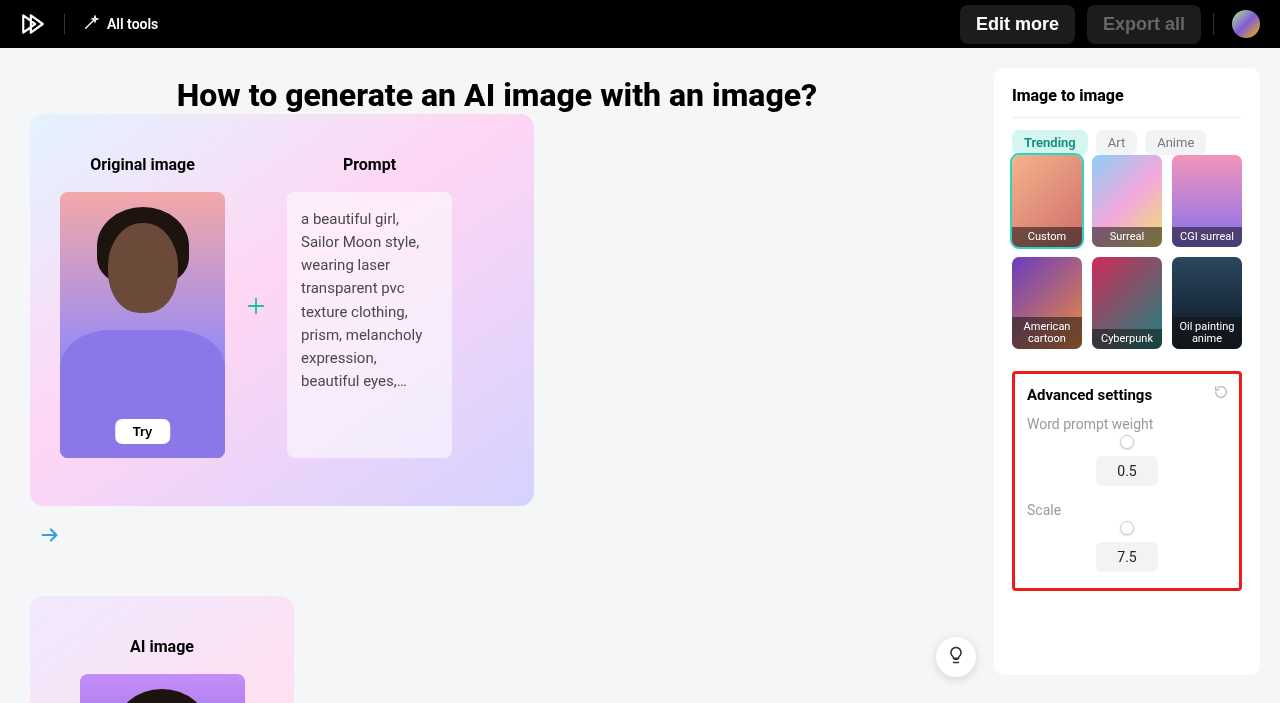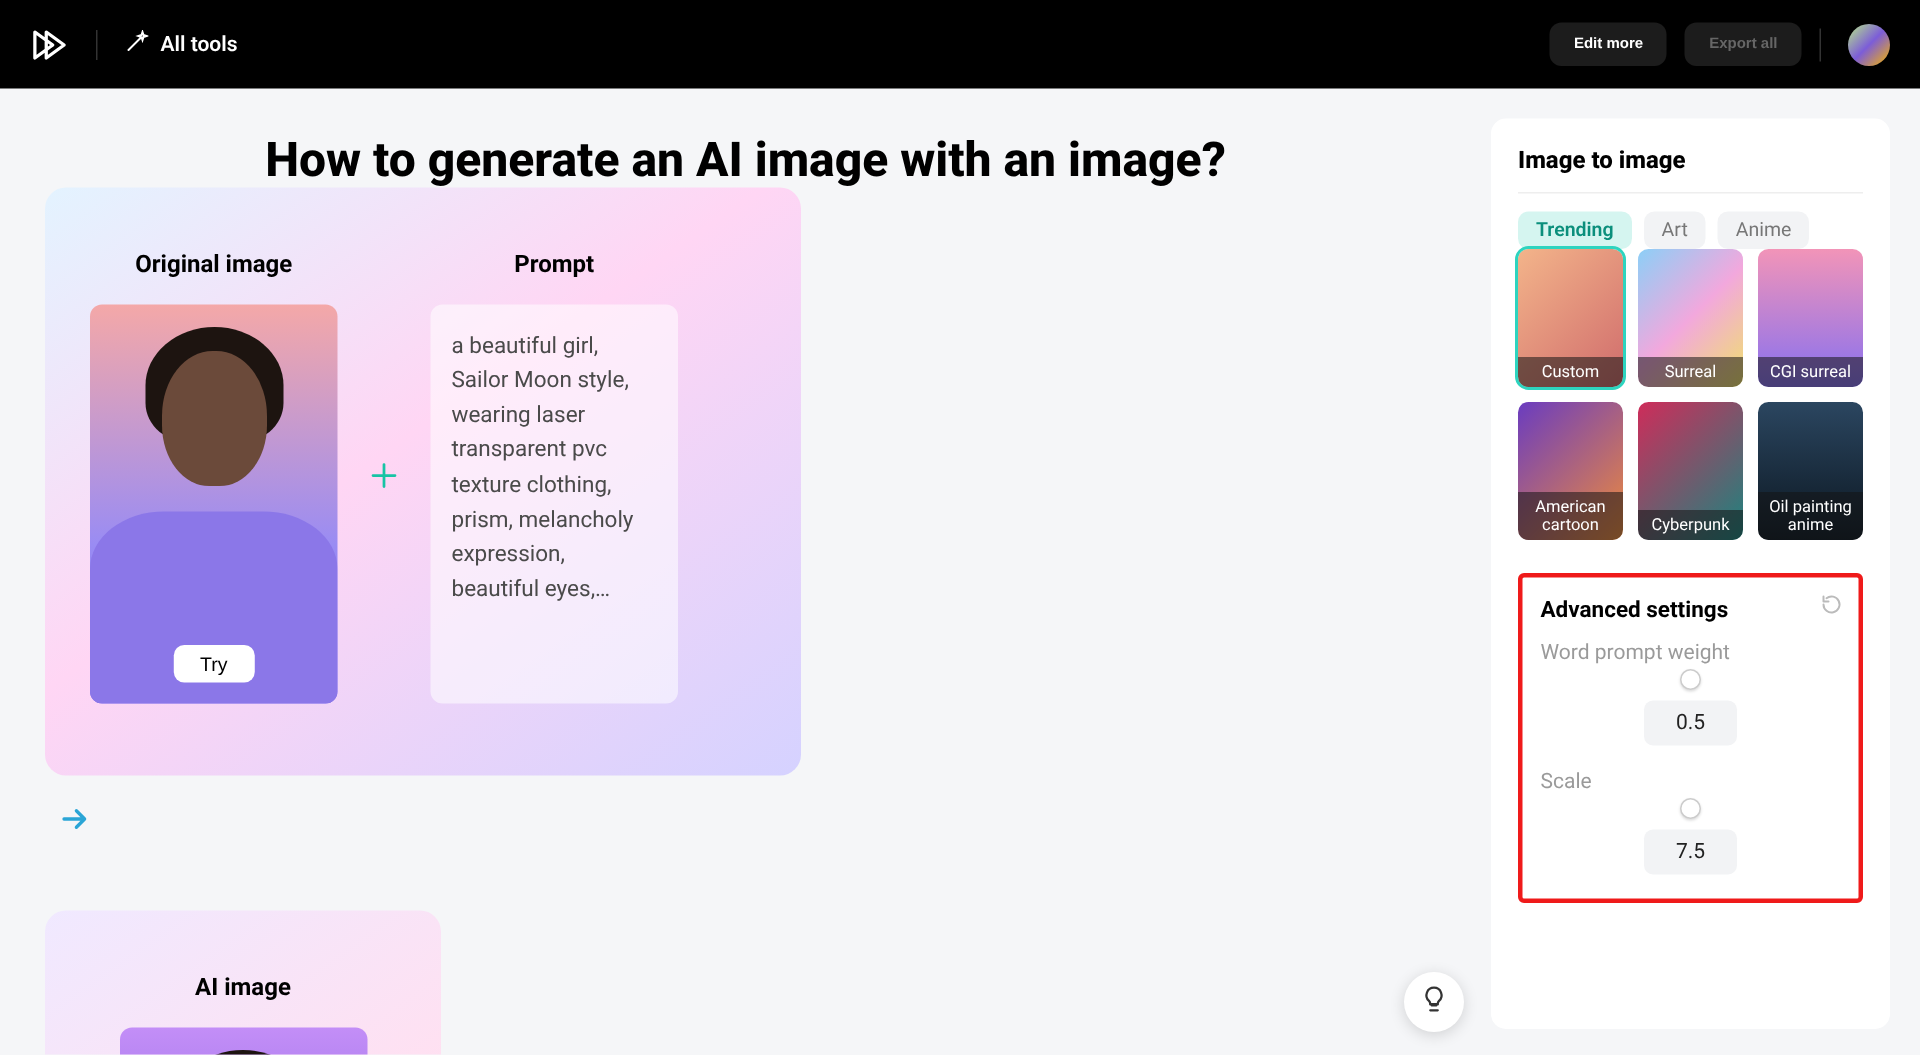--- a/index.html
+++ b/index.html
@@ -6,35 +6,35 @@
   body {
     font-family: -apple-system, BlinkMacSystemFont, "Segoe UI", Roboto, Helvetica, Arial, sans-serif;
     background: #f5f6f8;
     width: 1280px;
     height: 703px;
     overflow: hidden;
     color: #000;
   }
   
   .header {
-    height: 59px;
+    height: 48px;
     background: #000;
     display: flex;
     align-items: center;
     padding: 0 20px;
     justify-content: space-between;
   }
   .header-left { display: flex; align-items: center; gap: 18px; }
   .logo svg { display:block; }
   .vdiv { width:1px; height:20px; background:#333; }
   .all-tools { display:flex; align-items:center; gap:8px; color:#fff; font-size:14px; font-weight:600; cursor:pointer;}
   .header-right { display:flex; align-items:center; gap:12px; }
   .btn-dark {
     background:#1c1c1c; color:#fff; border:none; border-radius:8px;
-    padding:9px 16px; font-size:10px; font-weight:600; cursor:pointer;
+    padding:9px 16px; font-size:18px; font-weight:600; cursor:pointer;
   }
   .btn-dark.disabled { color:#666; cursor:default;}
   .avatar { width:28px; height:28px; border-radius:50%; background: linear-gradient(135deg,#b8e986,#7c5dd8,#f8b500); margin-left:6px;}
   .vdiv2 { width:1px; height:22px; background:#333; }
 
   
   .main { display:flex; height: calc(703px - 56px); }
   .left-area { flex:1; padding: 28px 30px 0 30px; position:relative; }
   .right-panel { width:266px; margin: 20px 20px 20px 0; background:#fff; border-radius:10px; padding:18px; position:relative;}
 
@@ -78,21 +78,21 @@
     width:92px; height:78px; background:#1d1410; border-radius:50% 50% 35% 35%;
   }
   .body {
     position:absolute; left:0; right:0; bottom:0; height:48%;
     background:#8b77e8; border-radius:30% 30% 0 0;
   }
   .body.ai { background:#6b4fcf; }
   .try-btn {
     position:absolute; bottom:14px; left:50%; transform:translateX(-50%);
     background:#fff; border:none; border-radius:7px; padding:5px 18px;
-    font-size:13px; font-weight:400; cursor:pointer;
+    font-size:13px; font-weight:700; cursor:pointer;
   }
   .plus-sep { display:flex; align-items:center; color:#17c4a5; font-size:24px; font-weight:300; padding:0 2px;}
   .prompt-box {
     background:rgba(255,255,255,0.55); border-radius:8px;
     width:165px; height:266px; padding:16px 14px; font-size:15px; line-height:1.55;
     color:#4a4a4a; overflow:hidden;
   }
 
   
   .prompt-bar {

